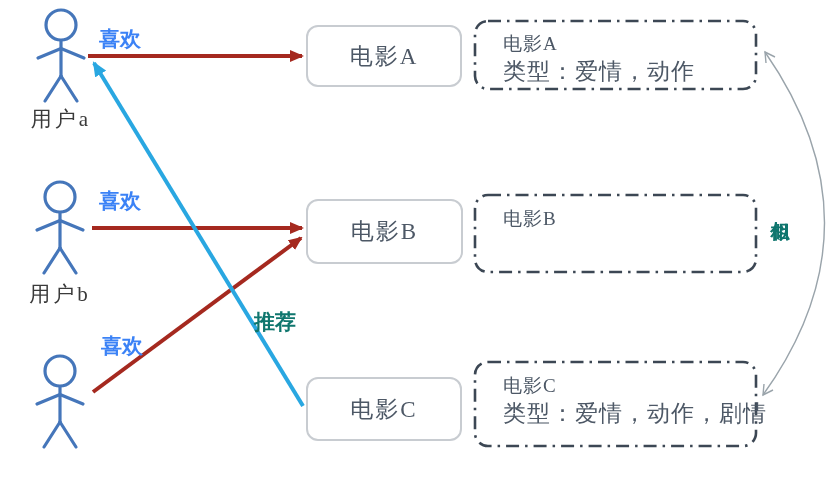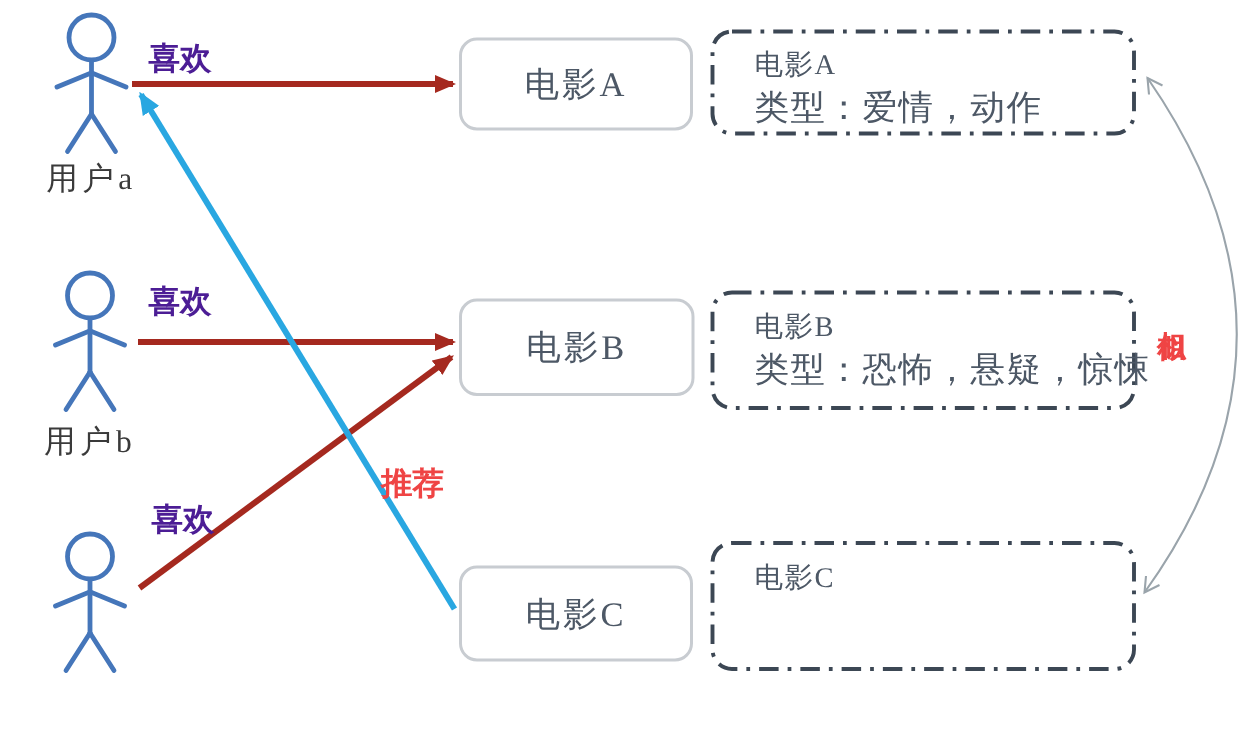--- a/index.html
+++ b/index.html
@@ -25,22 +25,22 @@
     font-size:23px;color:#4d5866;letter-spacing:2px;
   }
   .attr-text{position:absolute;z-index:2;color:#4d5866;}
   .attr-title{font-size:19px;line-height:28px;letter-spacing:1px;}
   .attr-genres{font-size:23px;line-height:28px;letter-spacing:1px;}
 
   .edge-label{
     font-family:"Liberation Sans", sans-serif;
     font-weight:bold;font-size:21px;
   }
-  .edge-label.red{color:#4c1d95;}
-  .edge-label.blue{color:#ef4444;text-align:right;}
+  .edge-label.red{color:#3b82f6;}
+  .edge-label.blue{color:#0f766e;text-align:right;}
   .edge-label.vertical{
     writing-mode:vertical-rl;text-orientation:upright;
     font-size:19px;letter-spacing:2px;
   }
 </style>
 </head>
 <body>
 
 <div class="canvas">
 
@@ -107,24 +107,24 @@
   <div class="movie-node" style="left:306px;top:377px;width:152px;height:60px;">
     <span>电影C</span>
   </div>
 
   <div class="attr-text" style="left:503px;top:30px;">
     <div class="attr-title">电影A</div>
     <div class="attr-genres">类型：爱情，动作</div>
   </div>
   <div class="attr-text" style="left:503px;top:205px;">
     <div class="attr-title">电影B</div>
-    <div class="attr-genres">类型：恐怖，悬疑，惊悚</div>
   </div>
   <div class="attr-text" style="left:503px;top:372px;">
     <div class="attr-title">电影C</div>
+    <div class="attr-genres">类型：爱情，动作，剧情</div>
   </div>
 
   <div class="txt edge-label red" style="left:99px;top:25px;">喜欢</div>
   <div class="txt edge-label red" style="left:99px;top:187px;">喜欢</div>
   <div class="txt edge-label red" style="left:101px;top:332px;">喜欢</div>
   <div class="txt edge-label blue" style="left:254px;top:308px;">推荐</div>
   <div class="txt edge-label blue vertical" style="left:767px;top:205px;">相似</div>
 
 </div>
 

